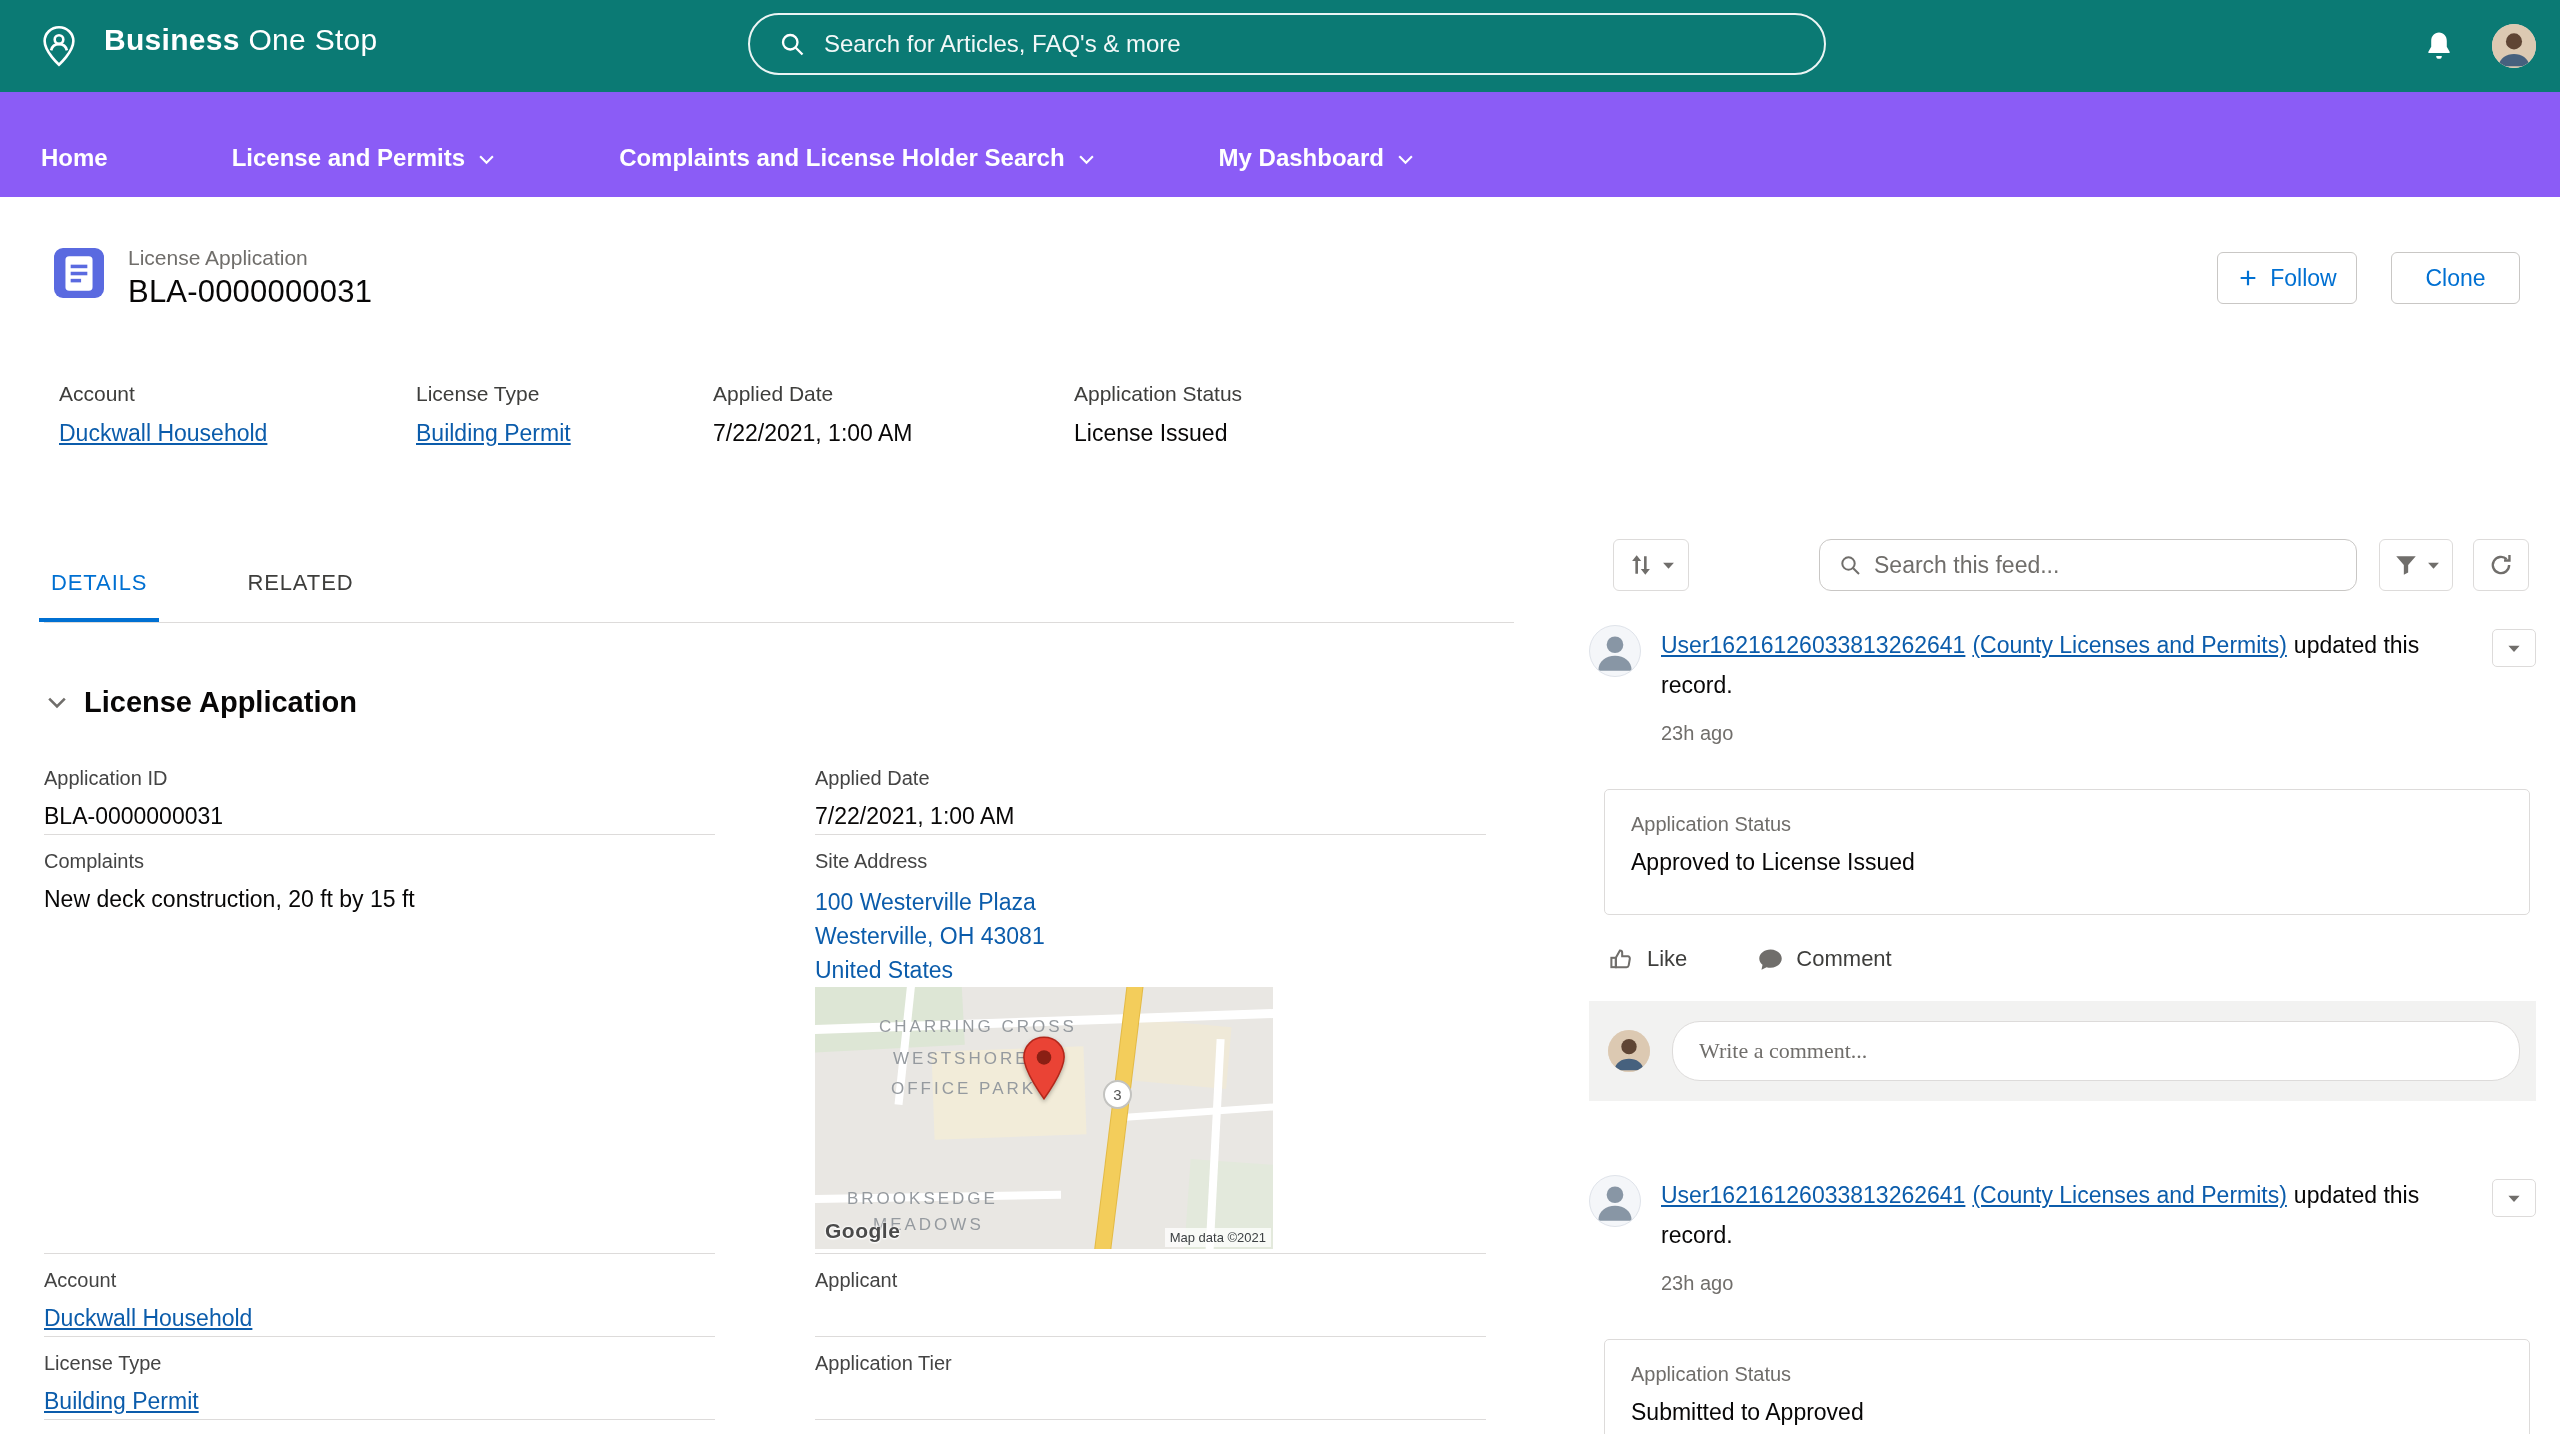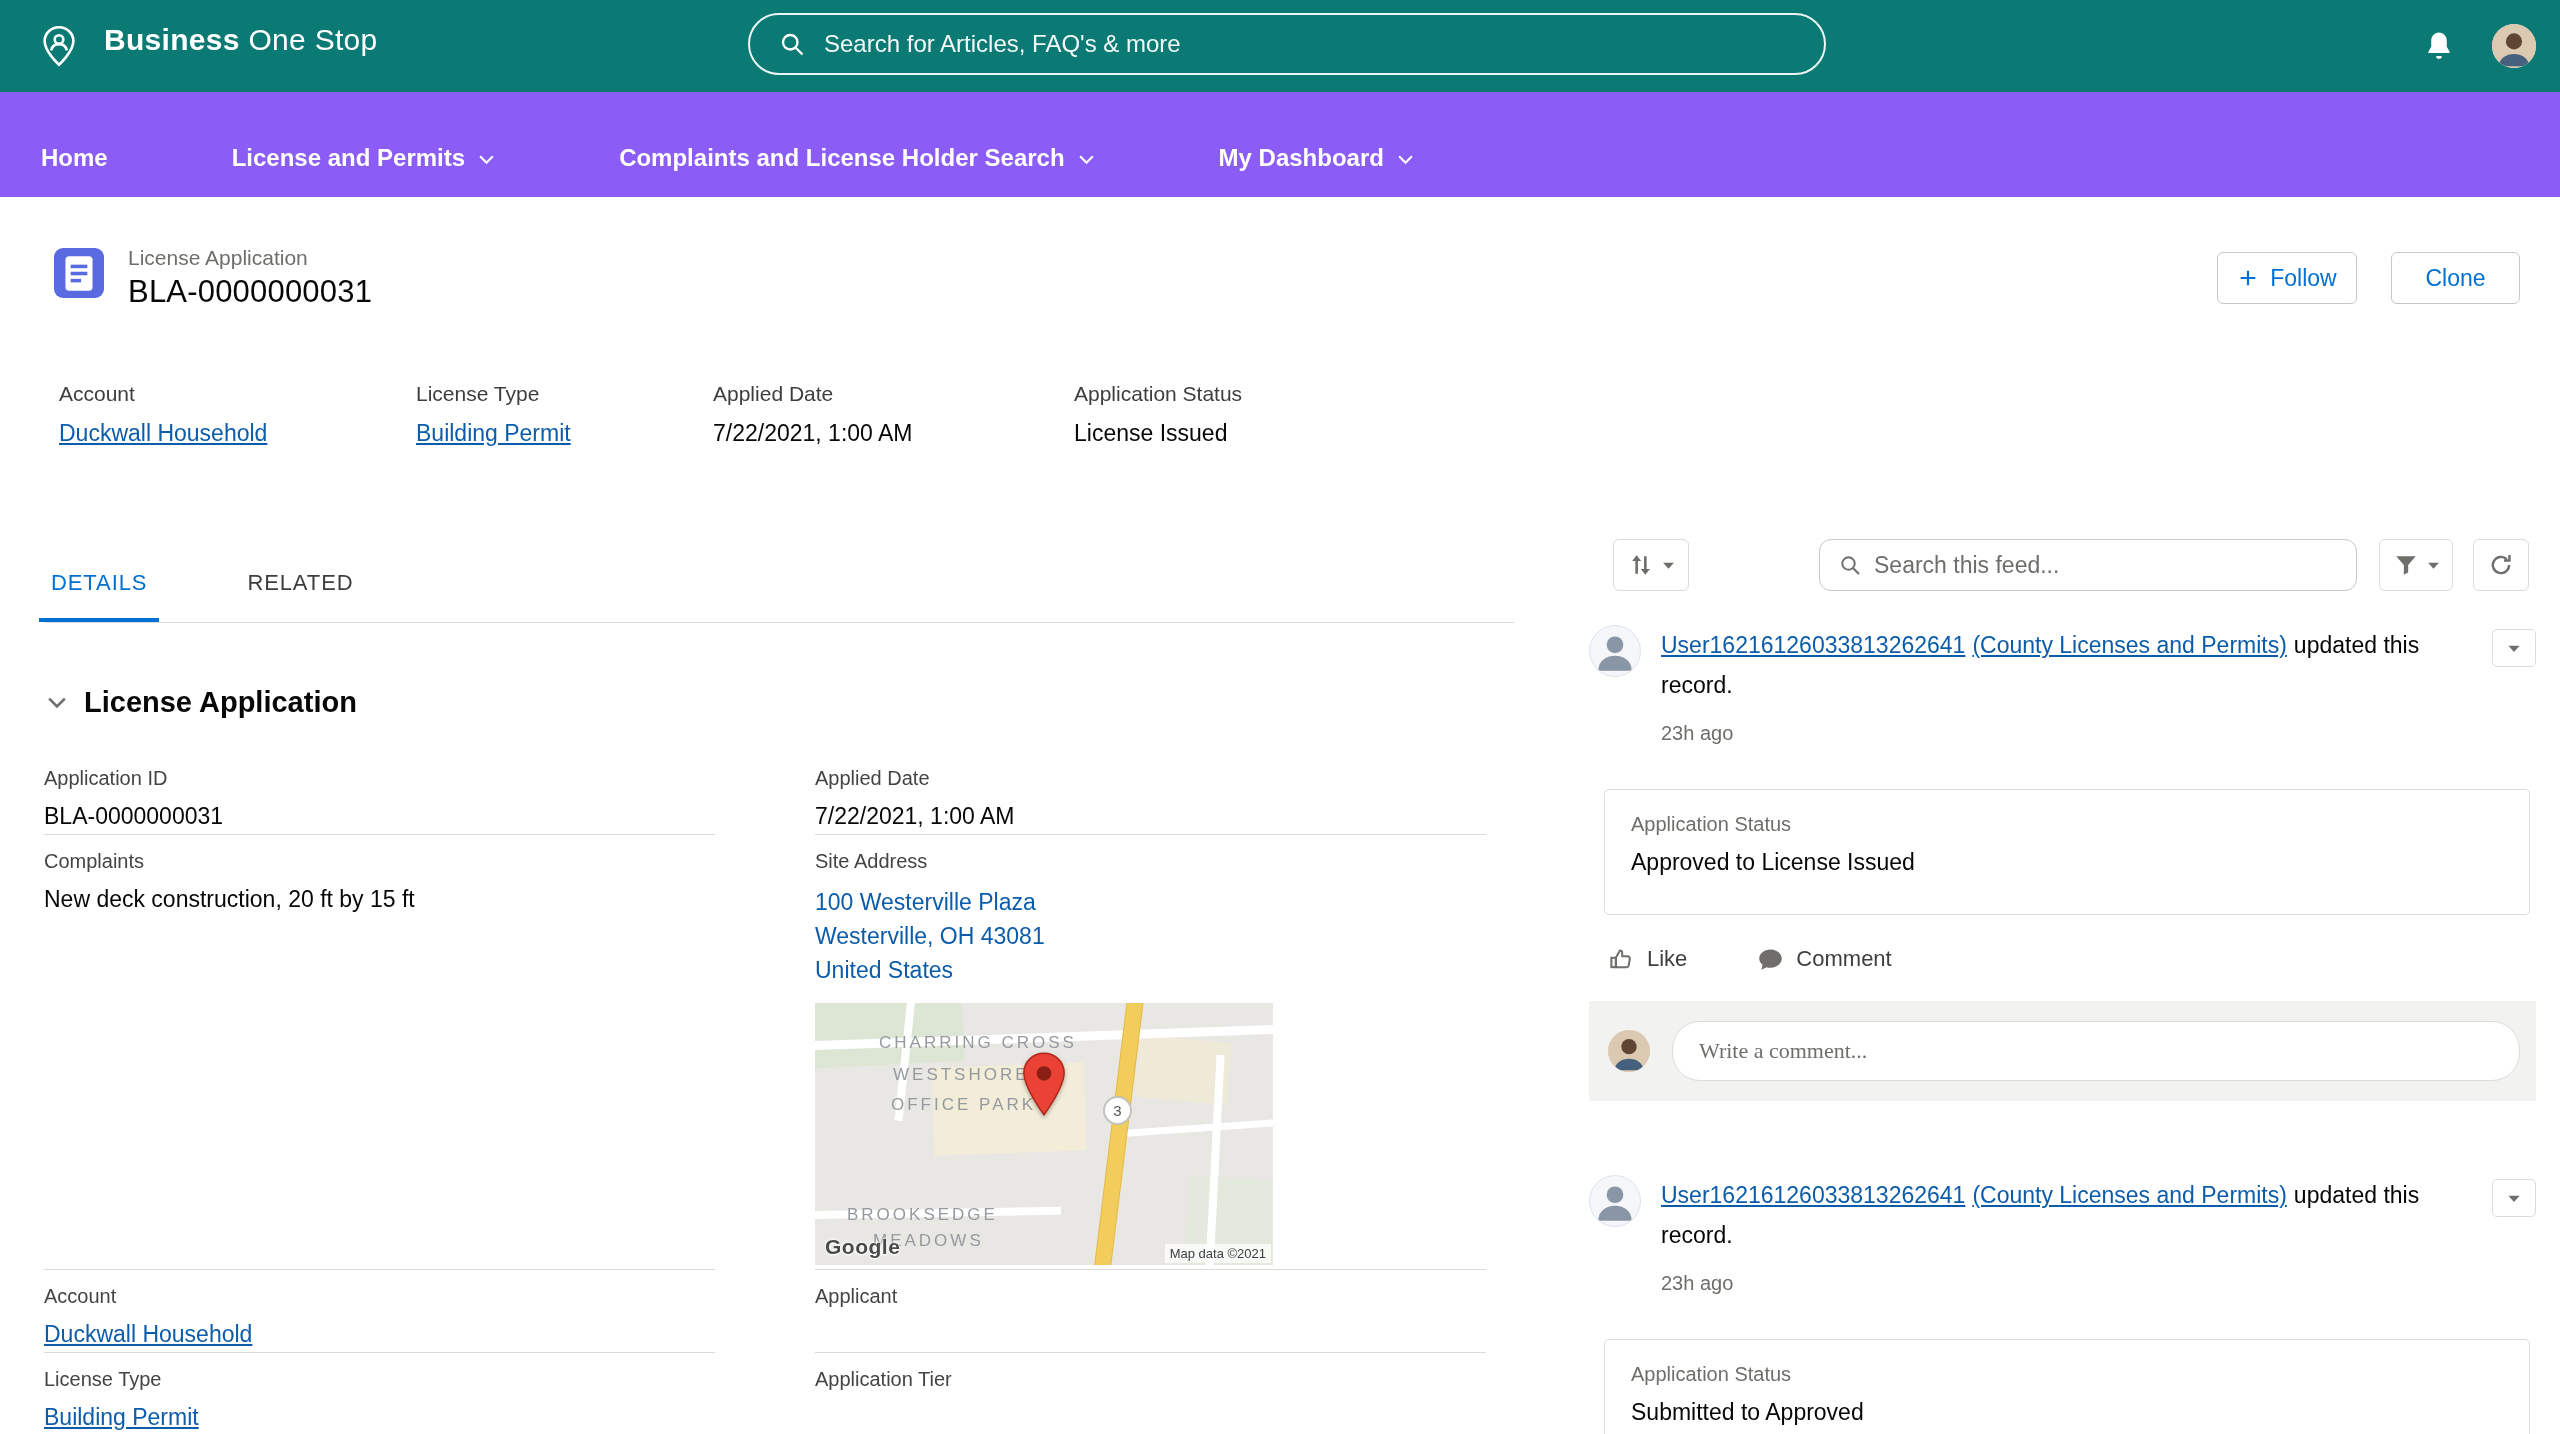--- a/index.html
+++ b/index.html
@@ -67,21 +67,21 @@
   .section-title { font-size:29px; font-weight:700; color:#080707; }
 
   .fields { position:absolute; top:752px; left:44px; width:1470px; display:grid;
     grid-template-columns:671px 671px; column-gap:100px; }
   .field { border-bottom:1px solid #dddbda; padding:14px 0 4px; }
   .flabel { font-size:20px; color:#444; margin-bottom:12px; line-height:24px; }
   .fvalue { font-size:23px; color:#080707; line-height:28px; min-height:28px; }
   .addr a { display:block; font-size:23px; line-height:34px; }
 
   
-  .map { position:relative; width:458px; height:262px; margin-top:16px; background:#e9e7e3; overflow:hidden; cursor:pointer; }
+  .map { position:relative; width:458px; height:262px; margin-top:0; background:#e9e7e3; overflow:hidden; cursor:pointer; }
   .map * { position:absolute; }
   .m-green1 { left:-12px; top:-12px; width:160px; height:74px; background:#dde6d5; transform:rotate(-3deg); }
   .m-green2 { left:372px; top:176px; width:120px; height:100px; background:#e3e9dc; transform:rotate(4deg); }
   .m-parcel1 { left:118px; top:62px; width:152px; height:88px; background:#f2ecd9; transform:rotate(-2deg); }
   .m-parcel2 { left:322px; top:36px; width:92px; height:62px; background:#efe9d8; transform:rotate(5deg); }
   .m-road { background:#fff; }
   .m-r1 { left:-10px; top:30px; width:480px; height:9px; transform:rotate(-2deg); }
   .m-r2 { left:86px; top:-6px; width:8px; height:124px; transform:rotate(6deg); }
   .m-r3 { left:-6px; top:206px; width:252px; height:8px; transform:rotate(-1deg); }
   .m-r4 { left:396px; top:52px; width:8px; height:215px; transform:rotate(3deg); }

